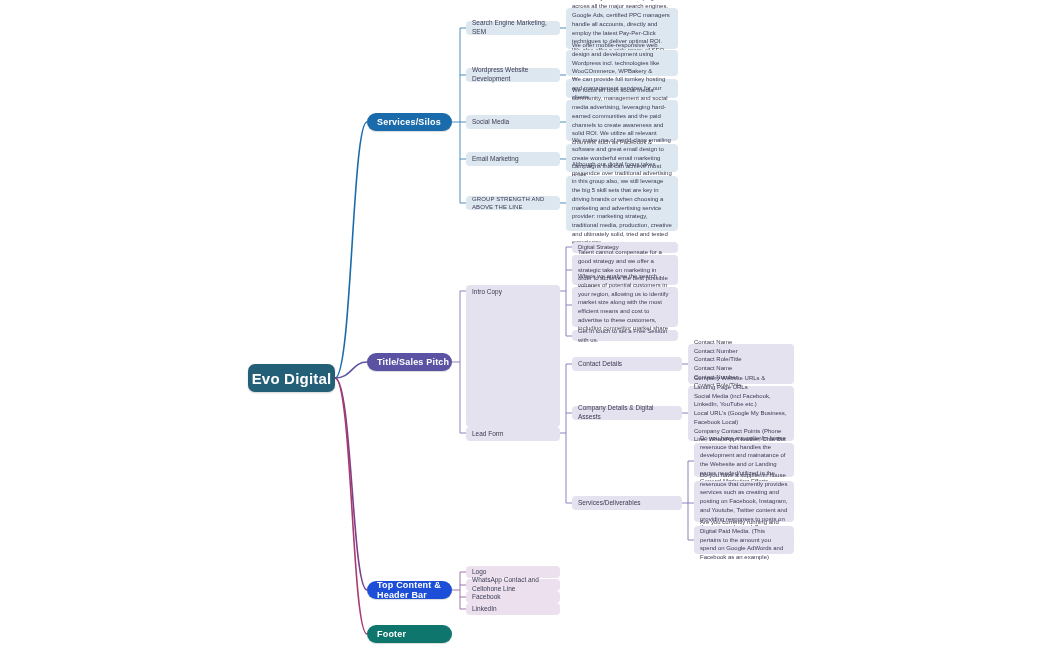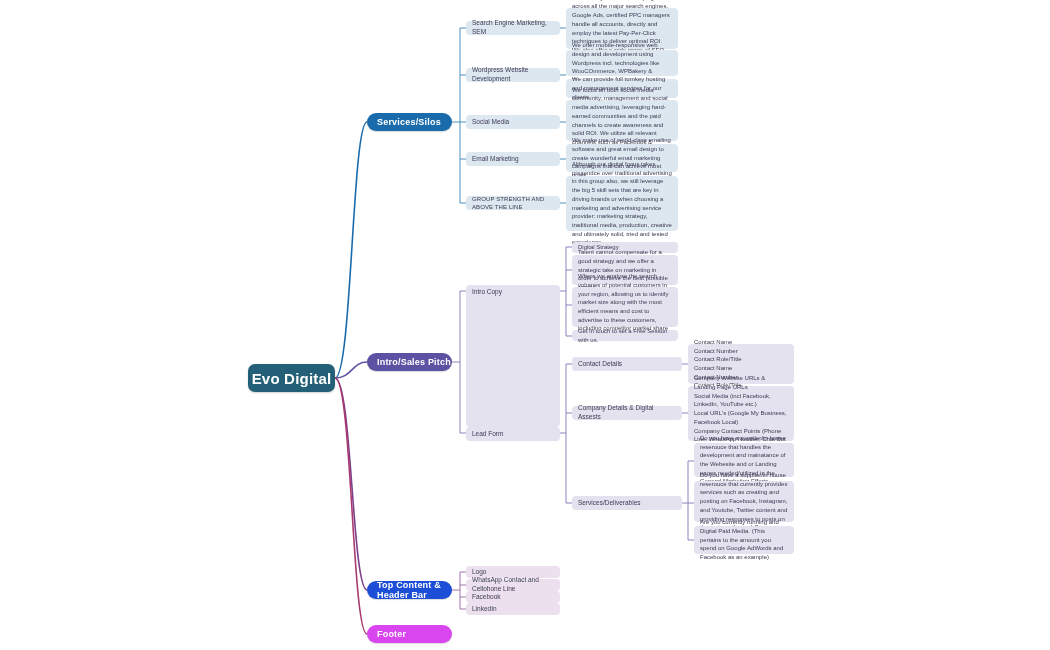--- a/index.html
+++ b/index.html
@@ -23,21 +23,21 @@
 
   
   .l1{
     color:#ffffff;border-radius:9px;font-size:9px;font-weight:bold;
     display:flex;align-items:center;padding-left:10px;letter-spacing:.2px;
     box-shadow:0 1px 1px rgba(0,0,0,.15);
   }
   .l1.blue{background:#1a6bab;}
   .l1.purple{background:#5b52a3;}
   .l1.violet{background:#1d4ed8;}
-  .l1.magenta{background:#d946ef;}
+  .l1.magenta{background:#0f766e;}
 
   
   .l2{
     border-radius:4px;font-size:6.5px;line-height:1.35;
     display:flex;align-items:center;padding:3px 6px;
     color:#3b3b52;
   }
   .l2.s-blue{background:#dde7f0;}
   .l2.s-purple{background:#e4e2ef;}
   .l2.s-violet{background:#ece0ef;}
@@ -161,21 +161,21 @@
       </div>
   </div>
 
   <div class="node l2 s-blue caps" style="left:466px;top:196px;width:94px;height:14px;font-size:6px;">GROUP STRENGTH AND ABOVE THE LINE</div>
   <div class="node l3 t-blue" style="left:566px;top:176px;width:112px;height:55px;">
     <div class="inner">
         <p>Although our digital focus takes presendce over traditional advertising in this group also, we still leverage the big 5 skill sets that are key in driving brands or when choosing a marketing and advertising service provider: marketing strategy, traditional media, production, creative and ultimately solid, tried and tested experience.</p>
       </div>
   </div>
 
-  <div class="node l1 purple" style="left:367px;top:353px;width:85px;height:18px;">Intro/Sales Pitch</div>
+  <div class="node l1 purple" style="left:367px;top:353px;width:85px;height:18px;">Title/Sales Pitch</div>
 
   <div class="node l2 s-purple" style="left:466px;top:285px;width:94px;height:142px;align-items:flex-start;padding-top:3px;">Intro Copy</div>
 
   <div class="node l3 t-purple" style="left:572px;top:242px;width:106px;height:11px;">
     <div class="inner">
         <p>Digital Strategy</p>
       </div>
   </div>
   <div class="node l3 t-purple" style="left:572px;top:255px;width:106px;height:30px;">
     <div class="inner">

